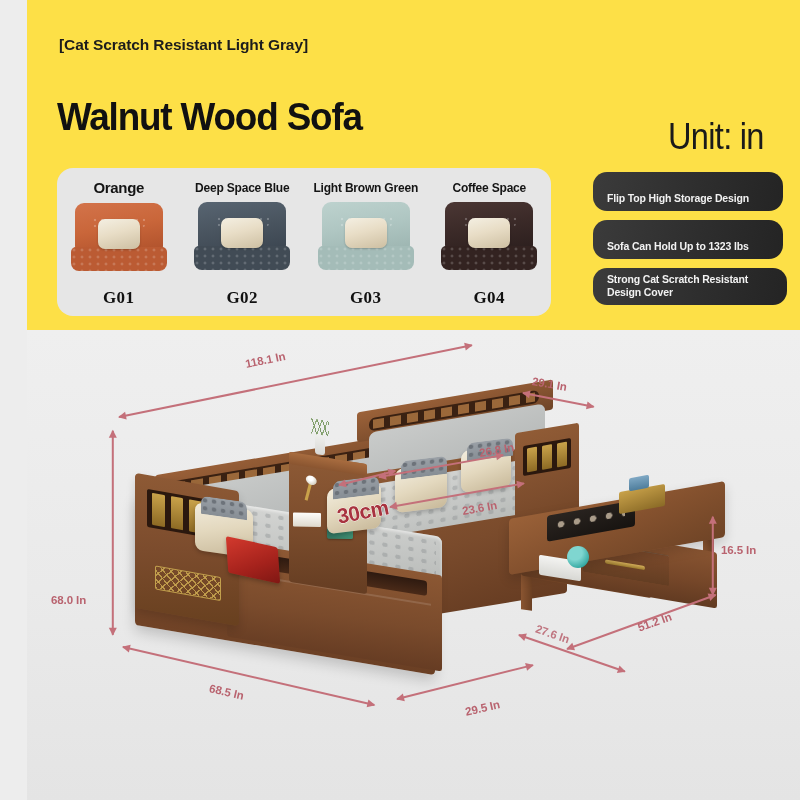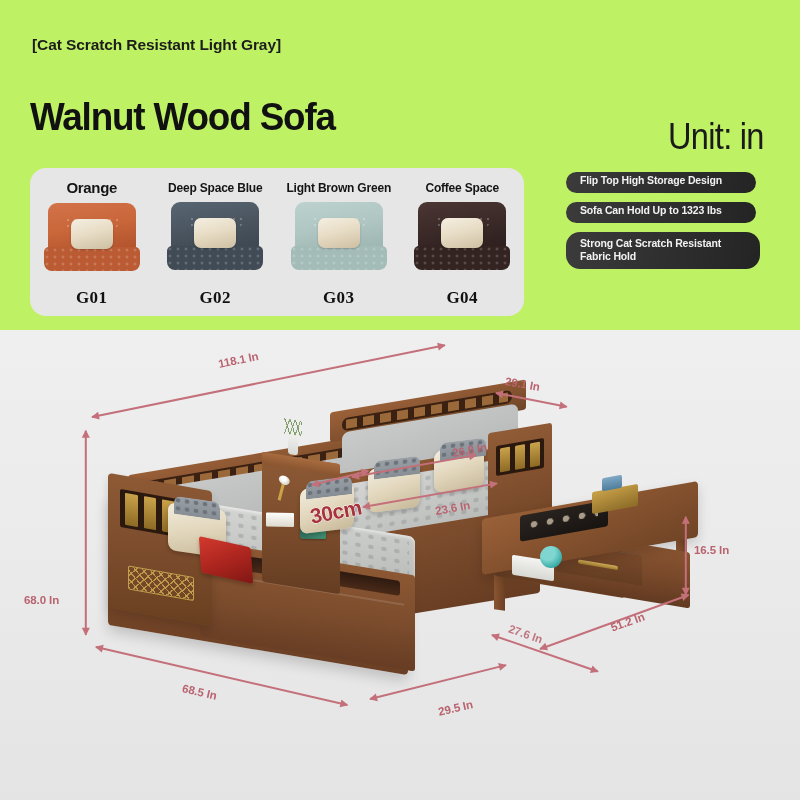--- a/index.html
+++ b/index.html
@@ -10,21 +10,22 @@
     width: 800px;
     height: 800px;
     overflow: hidden;
     background: #ededed;
     font-family: "Liberation Sans", sans-serif;
     position: relative;
   }
   #root {
     position: absolute;
     inset: 0;
-    background: #bef264;
+    background: #fde047;
+    margin-left: 27px;
   }
 
   
   .subtitle {
     position: absolute;
     left: 32px;
     top: 36px;
     font-size: 15.5px;
     font-weight: 600;
     color: #1c1c1c;
@@ -68,21 +69,21 @@
     width: 230px;
   }
   .badge {
     position: relative;
     background: linear-gradient(100deg, #3b3b3b 0%, #2e2e2e 55%, #242424 100%);
     color: #f2f2f2;
     border-radius: 14px;
     font-size: 10.5px;
     font-weight: 600;
     letter-spacing: -0.15px;
-    padding: 2px 13px 6px 14px;
+    padding: 20px 13px 6px 14px;
     margin-bottom: 9px;
     line-height: 1.25;
     box-sizing: border-box;
     width: 192px;
   }
   .badge.b1 { width: 190px; }
   .badge.b2 { width: 190px; }
   .badge.b3 { width: 194px; padding-top:5px; padding-bottom:5px; }
   .badge.b4 {
     width: 200px;
@@ -636,21 +637,21 @@
 
 <div id="root">
 
   <div class="subtitle">[Cat Scratch Resistant Light Gray]</div>
   <div class="main-title">Walnut Wood Sofa</div>
   <div class="unit-label">Unit: in</div>
 
   <div class="badges">
     <div class="badge b1">Flip Top High Storage Design</div>
     <div class="badge b2">Sofa Can Hold Up to 1323 lbs</div>
-    <div class="badge b3">Strong Cat Scratch Resistant Fabric Hold</div>
+    <div class="badge b3">Strong Cat Scratch Resistant Design Cover</div>
   </div>
 
   <div class="swatch-panel">
     <div class="swatch-row">
 
       <div class="swatch s1">
         <div class="swatch-name">Orange</div>
         <div class="sofa-mini">
           <div class="back" style="background:linear-gradient(170deg,#d3734a 0%,#c9663a 50%,#b0522c 100%)"></div>
           <div class="pillow"></div>

